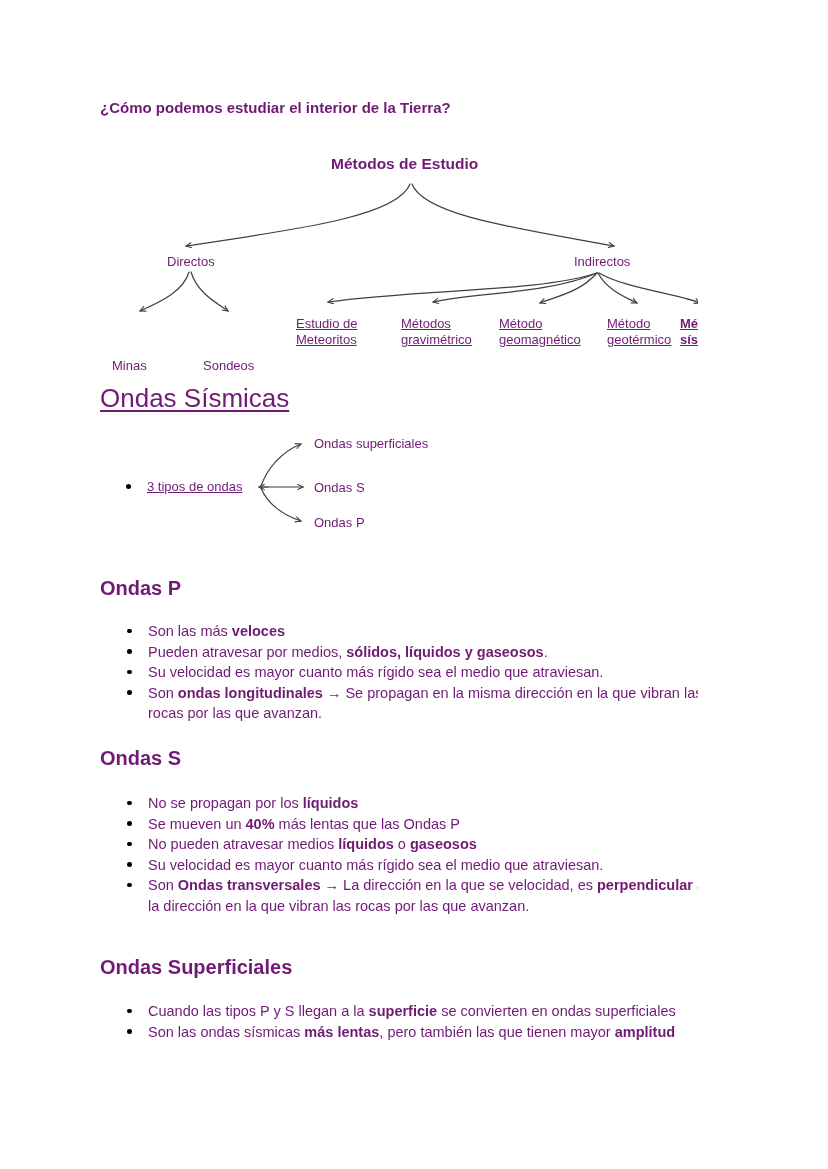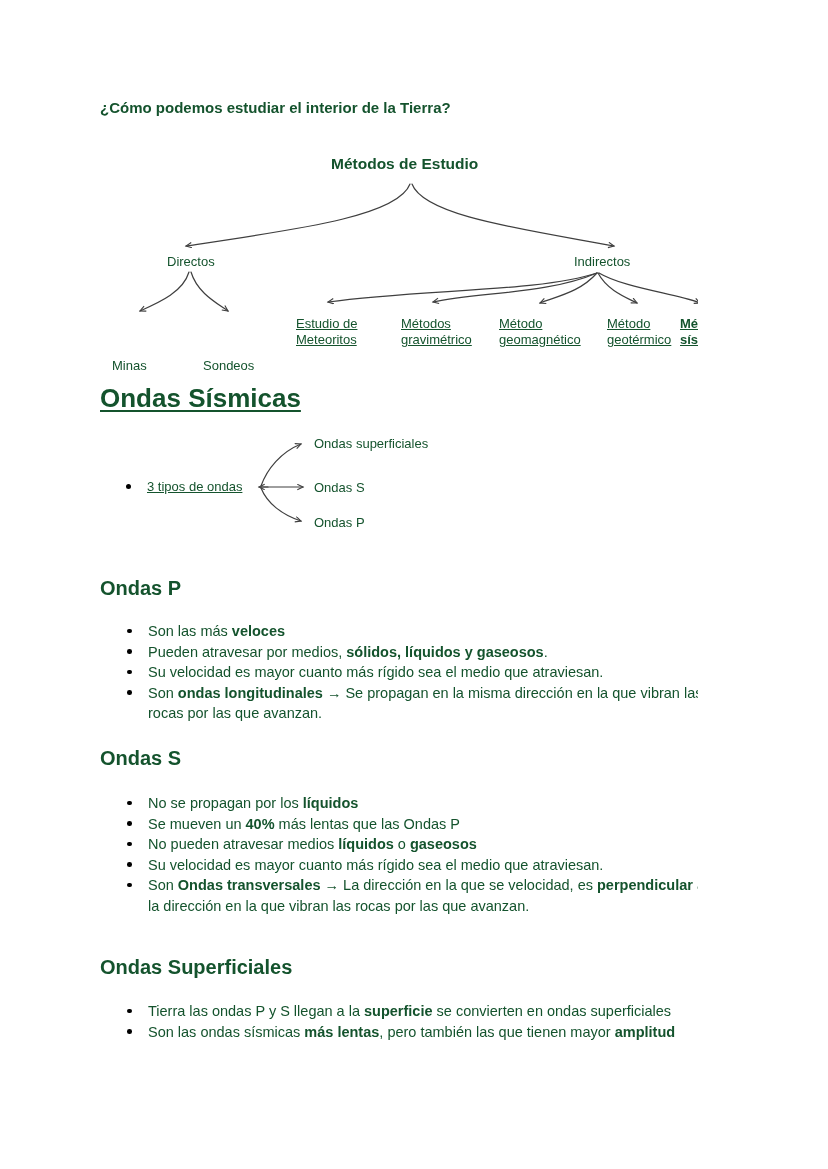--- a/index.html
+++ b/index.html
@@ -1,32 +1,32 @@
 <!DOCTYPE html>
 <html><head>
 <meta charset="utf-8">
 <style>
   html,body{margin:0;padding:0;background:#ffffff;}
   .page{
     position:relative;width:698px;height:1169px;background:#ffffff;
-    font-family:"Liberation Sans","DejaVu Sans",sans-serif;color:#14532d;
+    font-family:"Liberation Sans","DejaVu Sans",sans-serif;color:#701a75;
     overflow:hidden;
   }
   .abs{position:absolute;}
   .doc-title{left:100px;top:99px;font-size:15px;font-weight:bold;white-space:nowrap;}
   
   .diagram-root{left:331px;top:155px;font-size:15.5px;font-weight:bold;white-space:nowrap;}
   .branch-label{font-size:13px;white-space:nowrap;}
   .leaf{font-size:13px;line-height:16px;white-space:nowrap;}
   .leaf.two-line{top:316px;text-decoration:underline;}
   .leaf.one-line{top:322px;margin-top:36px;}
   .bold-leaf{font-weight:bold;}
   svg.arrows{left:0;top:0;pointer-events:none;}
   
-  .h1{left:100px;top:383px;font-size:26px;font-weight:bold;white-space:nowrap;
+  .h1{left:100px;top:383px;font-size:26px;font-weight:normal;white-space:nowrap;
       text-decoration:underline;text-decoration-thickness:2px;text-underline-offset:3px;}
   .wave-bullet-dot{left:126px;top:484px;width:5px;height:5px;border-radius:50%;background:#000;}
   .wave-bullet-text{left:147px;top:479px;font-size:13px;white-space:nowrap;text-decoration:underline;}
   .wave-type{font-size:13px;white-space:nowrap;left:314px;}
   
   .h2{left:100px;font-size:20px;font-weight:bold;white-space:nowrap;}
   ul.bullets{
     position:absolute;left:126px;margin:0;padding:0;list-style:none;
     width:590px;font-size:14.5px;line-height:20.5px;
   }
@@ -119,17 +119,17 @@
   <ul class="bullets" style="top:793px;">
     <li><span>No se propagan por los </span><b>líquidos</b></li>
     <li><span>Se mueven un </span><b>40%</b><span> más lentas que las Ondas P</span></li>
     <li><span>No pueden atravesar medios </span><b>líquidos</b><span> o </span><b>gaseosos</b></li>
     <li><span>Su velocidad es mayor cuanto más rígido sea el medio que atraviesan.</span></li>
     <li><span>Son </span><b>Ondas transversales</b><span> → La dirección en la que se velocidad, es </span><b>perpendicular</b><span> a la dirección en la que vibran las rocas por las que avanzan.</span></li>
   </ul>
 
   <div class="abs h2" style="top:956px;">Ondas Superficiales</div>
   <ul class="bullets" style="top:1001px;">
-    <li><span>Tierra las ondas P y S llegan a la </span><b>superficie</b><span> se convierten en ondas superficiales</span></li>
+    <li><span>Cuando las tipos P y S llegan a la </span><b>superficie</b><span> se convierten en ondas superficiales</span></li>
     <li><span>Son las ondas sísmicas </span><b>más lentas</b><span>, pero también las que tienen mayor </span><b>amplitud</b></li>
   </ul>
 
 </div>
 
 </body></html>

